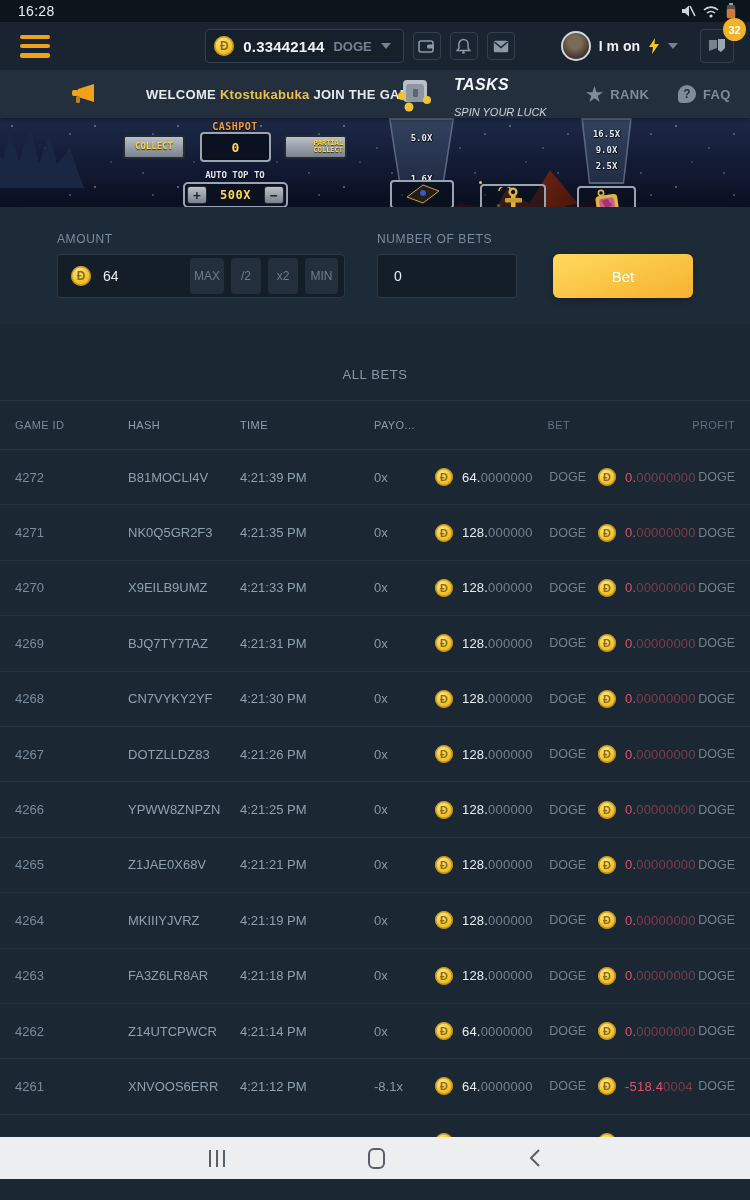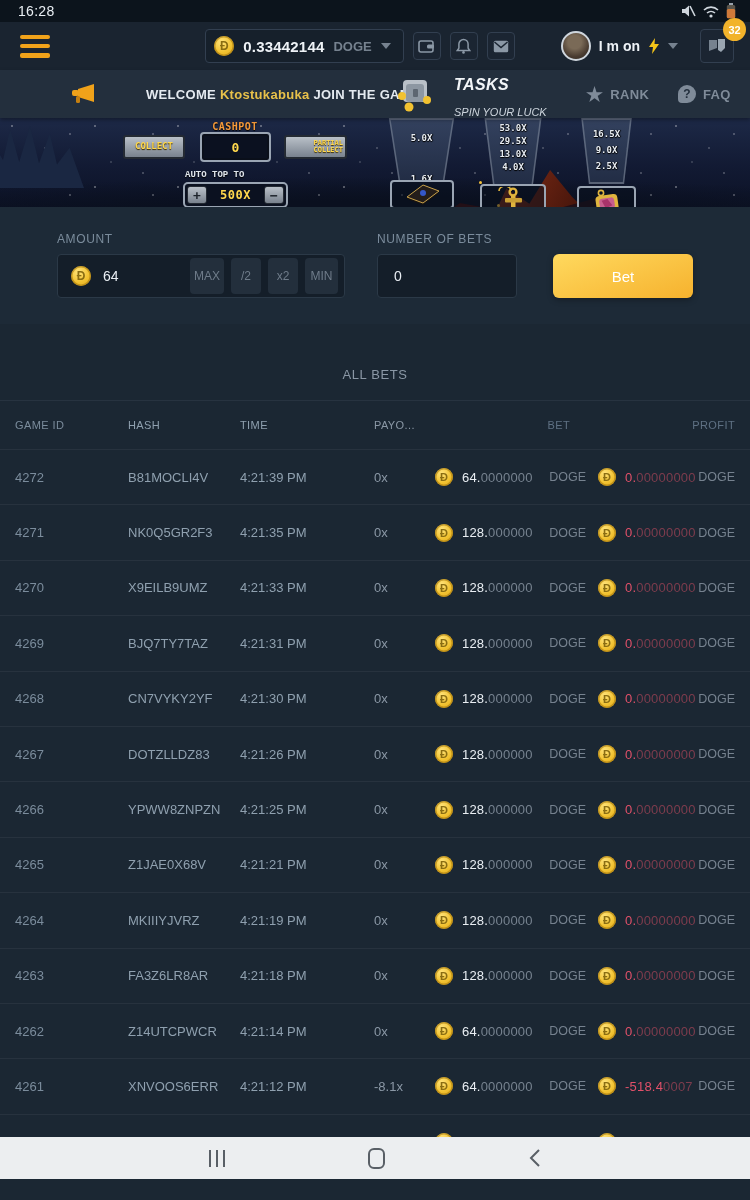--- a/index.html
+++ b/index.html
@@ -77,22 +77,22 @@
   .cashpot-label { position:absolute; left:202px; top:3px; width:66px; text-align:center; font-size:10px;
     color:#f59b3c; font-weight:bold; letter-spacing:.5px; text-shadow:0 1px 1px #000; z-index:3; }
   .pix-btn { position:absolute; height:24px; border:2px solid #242a33; border-radius:3px; z-index:3;
     background:linear-gradient(180deg,#b9c0c8,#79828e); display:flex; align-items:center; justify-content:center;
     color:#ffd84d; font-weight:bold; text-shadow:0 1px 1px #3a2b00; text-align:right; line-height:1.05; }
   .collect-btn { left:123px; top:17px; width:62px; font-size:9px; }
   .partial-btn { left:284px; top:17px; width:63px; font-size:7px; padding:0 2px; }
   .cash-box { position:absolute; left:200px; top:14px; width:71px; height:30px; z-index:3;
     background:#0b1120; border:2px solid #9aa5b3; border-radius:4px; box-shadow:inset 0 0 0 2px #0a0f1a;
     display:flex; align-items:center; justify-content:center; color:#ffd84d; font-size:13px; font-weight:bold; }
-  .auto-label { position:absolute; left:185px; top:52px; width:100px; text-align:left; font-size:9px;
-    color:#dfe5ec; font-weight:bold; text-shadow:0 1px 1px #000; z-index:3;font-family:Liberation Mono, monospace; }
+  .auto-label { position:absolute; left:185px; top:52px; width:100px; text-align:center; font-size:9px;
+    color:#dfe5ec; font-weight:bold; text-shadow:0 1px 1px #000; z-index:3; }
   .stepper { position:absolute; left:183px; top:64px; width:105px; height:26px; z-index:3;
     background:#0b1120; border:2px solid #9aa5b3; border-radius:5px; display:flex; align-items:center;
     justify-content:space-between; padding:2px; }
   .step-btn { width:20px; height:18px; border-radius:3px; border:1px solid #242a33;
     background:linear-gradient(180deg,#b9c0c8,#79828e); color:#1d232b; font-size:13px; font-weight:bold;
     display:flex; align-items:center; justify-content:center; line-height:1; }
   .step-value { color:#ffd84d; font-size:12px; font-weight:bold; letter-spacing:.5px; }
   .house-edge { position:absolute; left:175px; top:96px; width:120px; text-align:center; font-size:8px;
     color:#56677d; font-weight:bold; letter-spacing:.5px; z-index:3; }
   .snd-icon { position:absolute; z-index:3; opacity:.85; }
@@ -306,28 +306,20 @@
         <line x1="3" y1="12" x2="12" y2="3" stroke="#cfd6dd" stroke-width="1.5"></line>
       </svg>
     <div class="house-edge">HOUSE EDGE: 1%</div>
 
     <div class="tower tower-1">
         <div class="tower-inner pix">
           <span class="mult">5.0X</span>
           <span class="mult">1.6X</span>
         </div>
       </div>
-    <div class="tower tower-2">
-        <div class="tower-inner pix">
-          <span class="mult">53.0X</span>
-          <span class="mult">29.5X</span>
-          <span class="mult">13.0X</span>
-          <span class="mult">4.0X</span>
-        </div>
-      </div>
     <div class="tower tower-3">
         <div class="tower-inner pix">
           <span class="mult">16.5X</span>
           <span class="mult">9.0X</span>
           <span class="mult">2.5X</span>
         </div>
       </div>
 
     <div class="item-frame item-1">
       <svg width="42" height="23" viewBox="0 0 42 23">
@@ -578,21 +570,21 @@
       <span class="c-hash">XNVOOS6ERR</span>
       <span class="c-time">4:21:12 PM</span>
       <span class="c-payout">-8.1x</span>
       <span class="c-bet">
         <span class="coin sm">Đ</span>
         <span class="val"><span class="bet-main">64.</span><span class="bet-dim">0000000</span></span>
         <span class="cur">DOGE</span>
       </span>
       <span class="c-profit">
         <span class="coin sm">Đ</span>
-        <span class="val"><span class="profit-main">-518.4</span><span class="profit-dim">0007</span></span>
+        <span class="val"><span class="profit-main">-518.4</span><span class="profit-dim">0004</span></span>
         <span class="cur">DOGE</span>
       </span>
     </div>
 
     <div class="t-row">
       <span class="c-id">4260</span>
       <span class="c-hash">BTLT3RTVBT</span>
       <span class="c-time">4:21:09 PM</span>
       <span class="c-payout">0x</span>
       <span class="c-bet">

